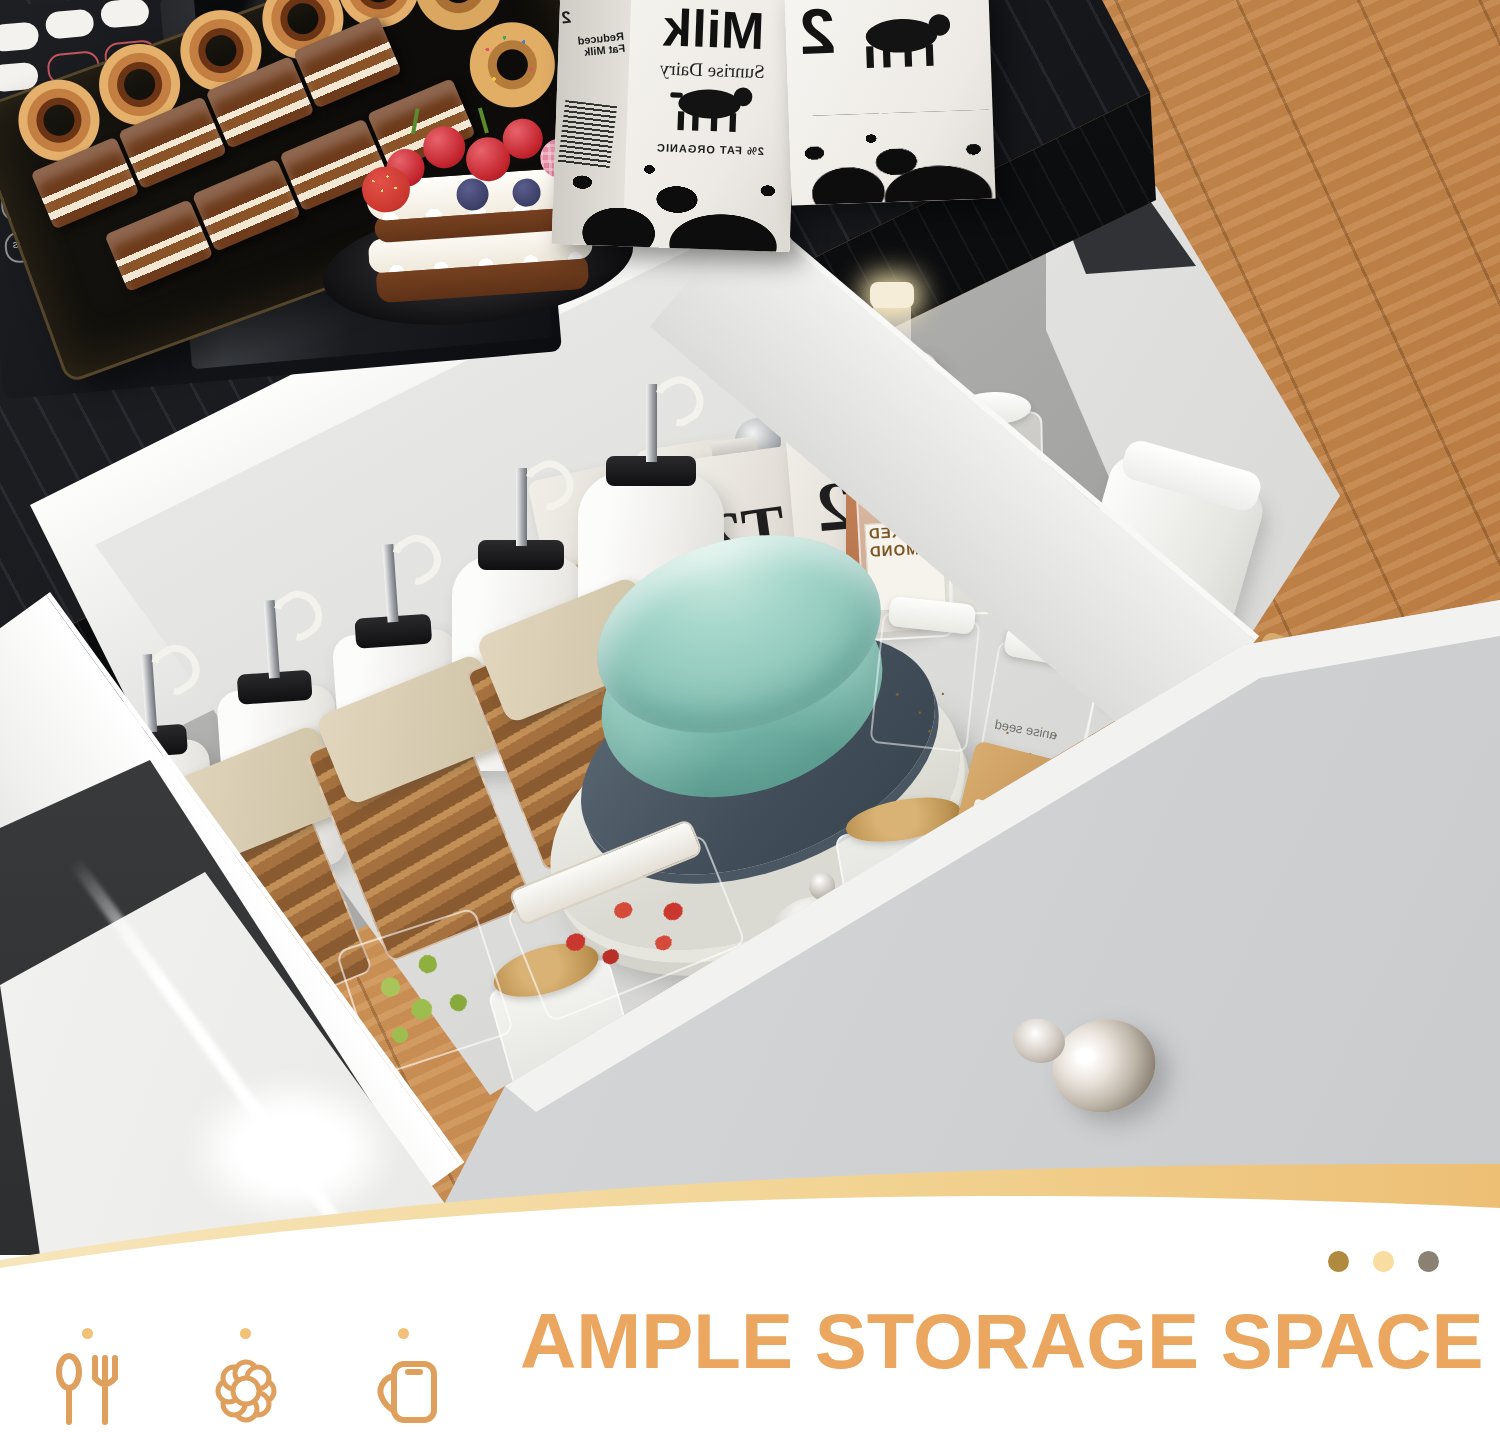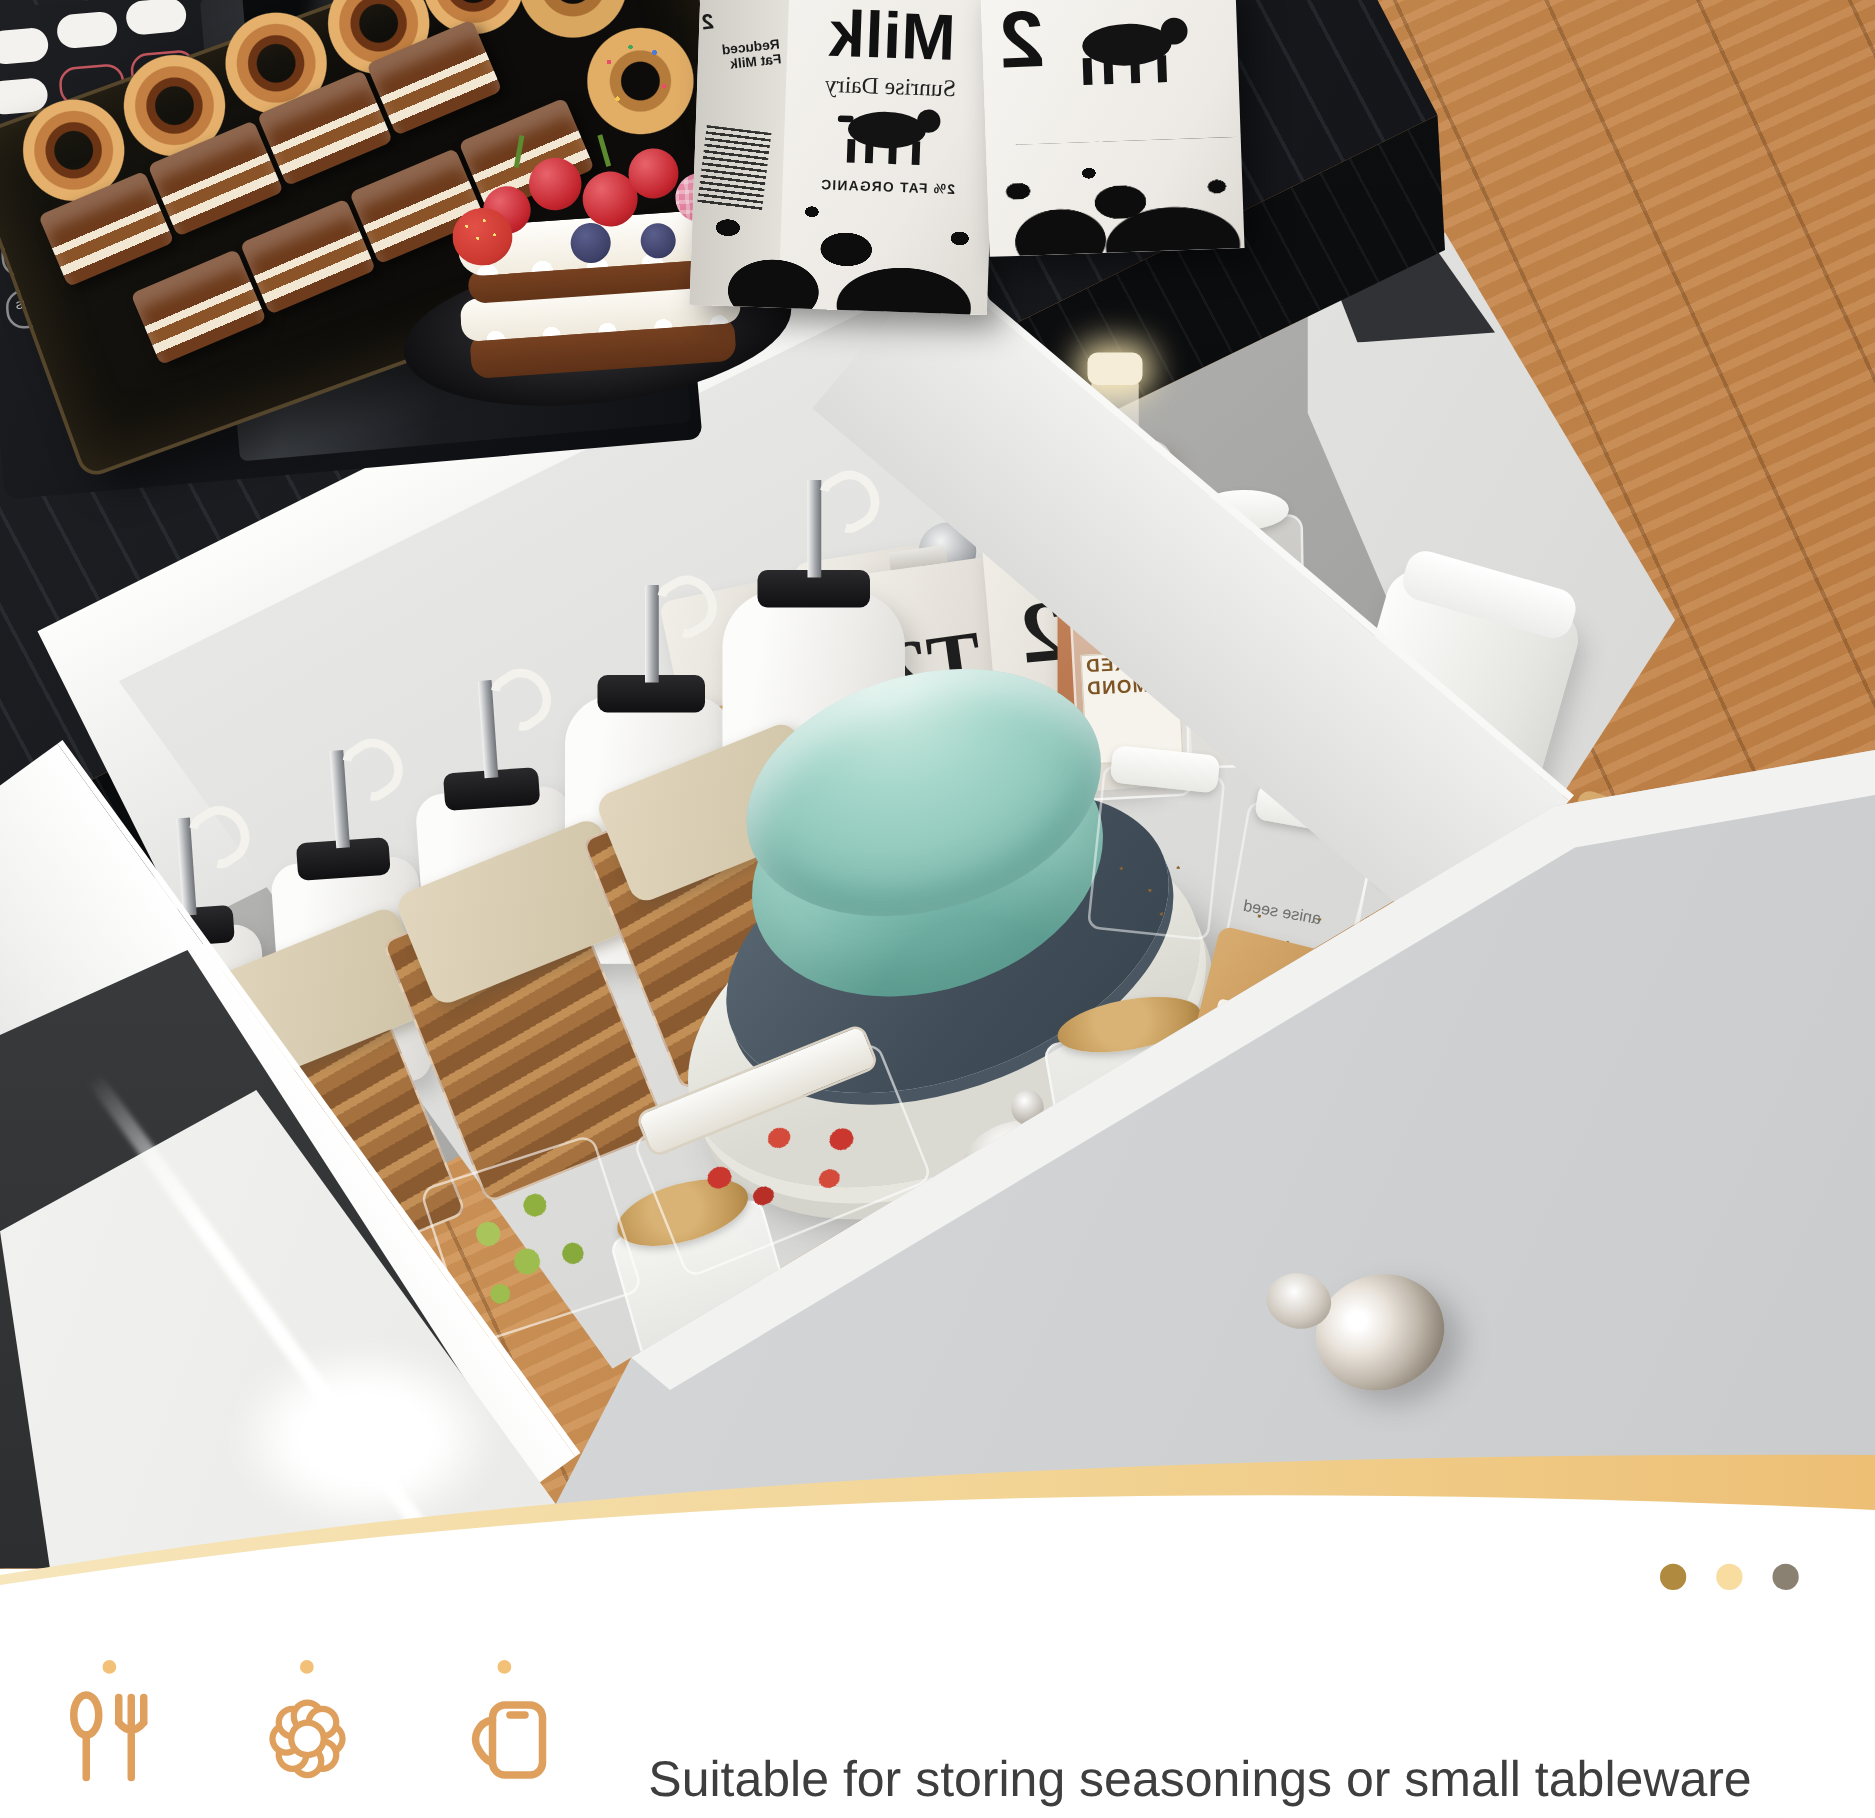--- a/index.html
+++ b/index.html
@@ -451,21 +451,21 @@
     </defs>
     <path d="M0,142 C430,70 900,44 1500,46 L1500,92 C900,64 430,86 0,152 Z" fill="url(#goldg)"></path>
     <path d="M0,150 C430,84 900,62 1500,90 L1500,240 L0,240 Z" fill="#FFFFFF"></path>
   </svg>
 
   <div id="footer-dots" class="abs">
     <i style="background:#B08A3E;"></i>
     <i style="background:#F8DCA0;"></i>
     <i style="background:#8A8173;"></i>
   </div>
-  <div id="subtitle" class="abs">Suitable for storing seasonings or small tableware</div>
+  <div id="heading" class="abs">AMPLE STORAGE SPACE</div>
 
   <i class="ficon-dot" style="left:82px;"></i>
   <svg class="ficon" style="left:50px;" viewBox="0 0 76 86" fill="none" stroke="#DFA05E" stroke-width="6" stroke-linecap="round">
     <ellipse cx="19" cy="24" rx="10" ry="16"></ellipse>
     <path d="M19,40 L19,74"></path>
     <path d="M45,10 L45,30 M55,10 L55,32 M65,10 L65,30 M45,30 Q55,42 65,30 M55,36 L55,74"></path>
   </svg>
   <i class="ficon-dot" style="left:240px;"></i>
   <svg class="ficon" style="left:208px;" viewBox="0 0 76 86" fill="#FFFFFF" stroke="#DFA05E" stroke-width="5">
     <circle cx="55" cy="43" r="11"></circle>

